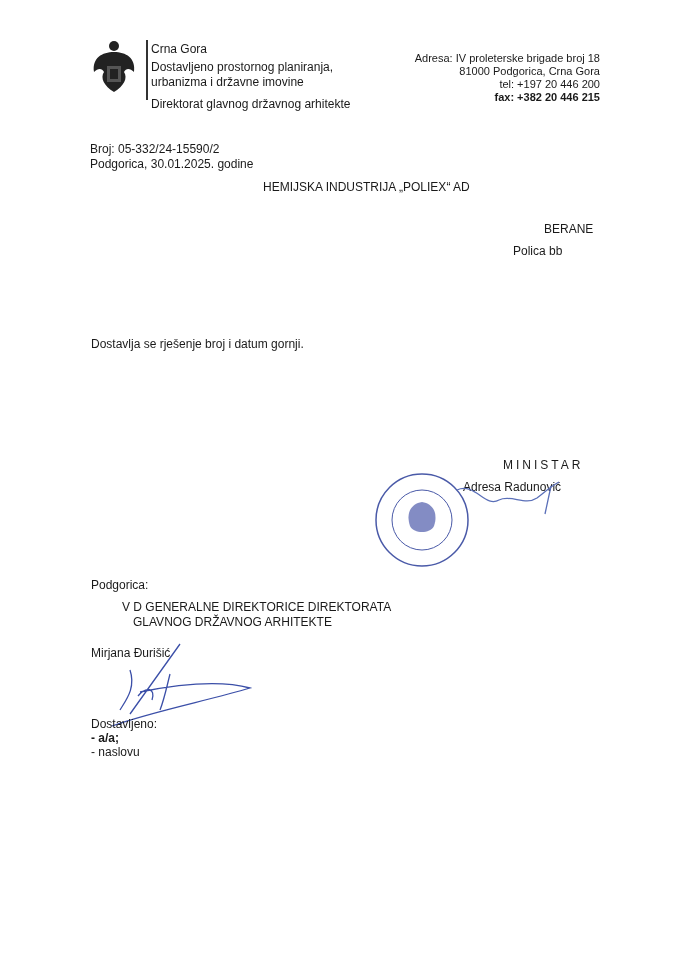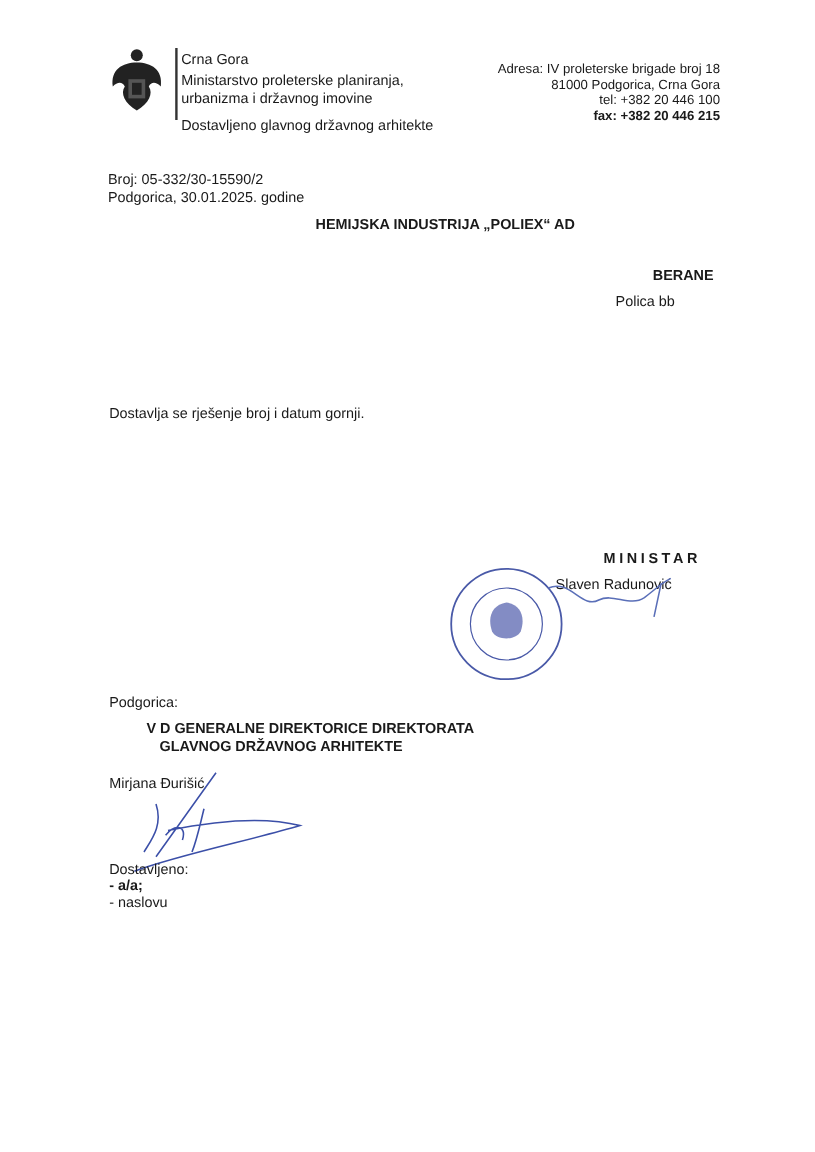--- a/index.html
+++ b/index.html
@@ -1,66 +1,66 @@
 <!DOCTYPE html>
 <html><head>
 <meta charset="utf-8">
 <style>
   html, body { margin:0; padding:0; background:#ffffff; }
   body { width:679px; height:960px; position:relative; overflow:hidden;
          font-family:"Liberation Sans", sans-serif; color:#1a1a1a; }
   .abs { position:absolute; }
   .t12 { font-size:12px; line-height:15px; }
   .t11 { font-size:11px; line-height:13px; }
-  .bold { font-weight:bold;padding-left:31px; }
+  .bold { font-weight:normal;padding-left:31px; }
   .vline { position:absolute; left:146px; top:40px; width:2px; height:60px; background:#333; }
   .right { text-align:right; }
   .spaced { letter-spacing:3px; }
 </style>
 </head>
 <body>
 
 <div class="abs" style="left:88px;top:38px;width:52px;height:58px;">
   <svg width="52" height="58" viewBox="0 0 52 58">
     <circle cx="26" cy="8" r="5" fill="#222"></circle>
     <path d="M26 14 C14 14 4 20 6 34 C10 30 14 30 16 34 C12 40 16 48 26 54 C36 48 40 40 36 34 C38 30 42 30 46 34 C48 20 38 14 26 14 Z" fill="#222"></path>
     <rect x="19" y="28" width="14" height="16" fill="#555"></rect>
     <rect x="22" y="31" width="8" height="10" fill="#222"></rect>
   </svg>
 </div>
 <div class="vline"></div>
 
 <div class="abs t12" style="left:151px;top:42px;">Crna Gora</div>
-<div class="abs t12" style="left:151px;top:60px;">Ministarstvo proleterske planiranja,</div>
-<div class="abs t12" style="left:151px;top:75px;">urbanizma i državnog imovine</div>
-<div class="abs t12" style="left:151px;top:97px;">Dostavljeno  glavnog državnog arhitekte</div>
+<div class="abs t12" style="left:151px;top:60px;">Dostavljeno prostornog planiranja,</div>
+<div class="abs t12" style="left:151px;top:75px;">urbanizma i državne imovine</div>
+<div class="abs t12" style="left:151px;top:97px;">Direktorat  glavnog državnog arhitekte</div>
 
 <div class="abs t11 right" style="right:79px;top:52px;width:260px;">Adresa: IV proleterske brigade broj 18</div>
 <div class="abs t11 right" style="right:79px;top:65px;width:260px;">81000 Podgorica, Crna Gora</div>
-<div class="abs t11 right" style="right:79px;top:78px;width:260px;">tel: +382 20 446 100</div>
+<div class="abs t11 right" style="right:79px;top:78px;width:260px;">tel: +197 20 446 200</div>
 <div class="abs t11 right" style="right:79px;top:91px;width:260px;font-weight:bold;">fax: +382 20 446 215</div>
 
-<div class="abs t12" style="left:90px;top:142px;">Broj: 05-332/30-15590/2</div>
+<div class="abs t12" style="left:90px;top:142px;">Broj: 05-332/24-15590/2</div>
 <div class="abs t12" style="left:90px;top:157px;">Podgorica, 30.01.2025. godine</div>
 
 <div class="abs t12 bold" style="left:232px;top:180px;">HEMIJSKA INDUSTRIJA „POLIEX“ AD</div>
 <div class="abs t12 bold" style="left:513px;top:222px;">BERANE</div>
 <div class="abs t12" style="left:513px;top:244px;">Polica bb</div>
 
 <div class="abs t12" style="left:91px;top:337px;">Dostavlja se rješenje broj i datum gornji.</div>
 
 <div class="abs t12 bold spaced" style="left:472px;top:458px;">MINISTAR</div>
 <div class="abs" style="left:372px;top:470px;width:100px;height:100px;">
   <svg width="100" height="100" viewBox="0 0 100 100">
     <circle cx="50" cy="50" r="46" fill="none" stroke="#4a5aa8" stroke-width="1.5"></circle>
     <circle cx="50" cy="50" r="30" fill="none" stroke="#4a5aa8" stroke-width="1"></circle>
     <path d="M50 32 C38 34 34 44 38 56 C42 64 58 64 62 56 C66 44 62 34 50 32 Z" fill="#5a66b0" opacity="0.75"></path>
   </svg>
 </div>
-<div class="abs t12" style="left:463px;top:480px;">Slaven Radunović</div>
+<div class="abs t12" style="left:463px;top:480px;">Adresa Radunović</div>
 <div class="abs" style="left:455px;top:478px;width:110px;height:40px;">
   <svg width="110" height="40" viewBox="0 0 110 40">
     <path d="M2 12 C20 4 30 30 44 22 C56 16 70 28 82 20 C90 14 96 8 104 4 M96 8 L90 36" fill="none" stroke="#5a6fb8" stroke-width="1.3"></path>
   </svg>
 </div>
 
 <div class="abs t12" style="left:91px;top:578px;">Podgorica:</div>
 <div class="abs t12 bold" style="left:91px;top:600px;">V D GENERALNE DIREKTORICE DIREKTORATA</div>
 <div class="abs t12 bold" style="left:102px;top:615px;">GLAVNOG DRŽAVNOG ARHITEKTE</div>
 <div class="abs t12" style="left:91px;top:646px;">Mirjana Đurišić</div>

